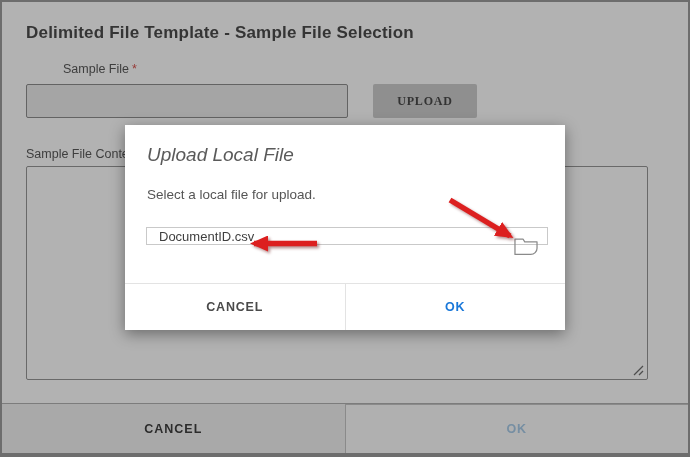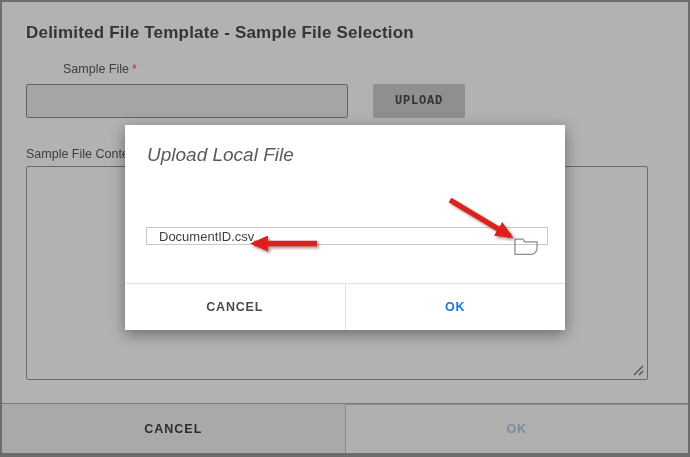--- a/index.html
+++ b/index.html
@@ -27,23 +27,23 @@
   }
   .label-sample-file { left: 24px; top: 60px; margin-left: 37px; }
   .label-sample-contents { left: 24px; top: 145px; }
   .required { color: #d9534f; margin-left: 3px; }
   .sample-file-input {
     position: absolute; left: 24px; top: 82px; width: 322px; height: 34px;
     background: #ececec; border: 1px solid #8f8f8f; border-radius: 2px;
     font-size: 13px; color: #333; padding: 0 10px; outline: none;
   }
   .upload-btn {
-    position: absolute; left: 371px; top: 82px; width: 92px; height: 34px;
+    position: absolute; left: 371px; top: 82px; width: 104px; height: 34px;
     background: #cdcdcd; border: none; border-radius: 2px;
-    font-family: Liberation Mono, monospace; font-size: 12px; font-weight: bold; color: #4a4a4a;
+    font-family: Liberation Serif, serif; font-size: 12px; font-weight: bold; color: #4a4a4a;
     letter-spacing: 0.8px; cursor: pointer;
   }
   .contents-textarea {
     position: absolute; left: 24px; top: 164px; width: 622px; height: 214px;
     background: #ffffff; border: 1px solid #979797; border-radius: 2px;
   }
   .resize-grip { position: absolute; right: 3px; bottom: 3px; width: 13px; height: 13px; }
   .page-footer {
     position: absolute; left: 0; right: 0; bottom: 0; height: 50px;
     border-top: 1px solid #b2b2b2; display: flex;
@@ -129,20 +129,21 @@
     <div class="page-footer">
       <button class="page-footer-btn cancel">CANCEL</button>
       <button class="page-footer-btn ok">OK</button>
     </div>
   </div>
 
   <div class="overlay"></div>
 
   <div class="dialog">
     <div class="dialog-title">Upload Local File</div>
+    <div class="dialog-desc">Select a local file for upload.</div>
 
     <div class="dialog-file-row">
       <input class="dialog-file-input" type="text" value="DocumentID.csv" style="">
       <button class="folder-btn">
         <svg width="26" height="21" viewBox="0 0 24 20">
           <path d="M1.5 4 L9.3 4 L10.8 6.5 L22.5 6.5 L22.5 12.5 A6 6 0 0 1 16.5 18.5 L1.5 18.5 Z" fill="none" stroke="#8a8a8a" stroke-width="1.2" stroke-linejoin="round"></path>
         </svg>
       </button>
     </div>
 

